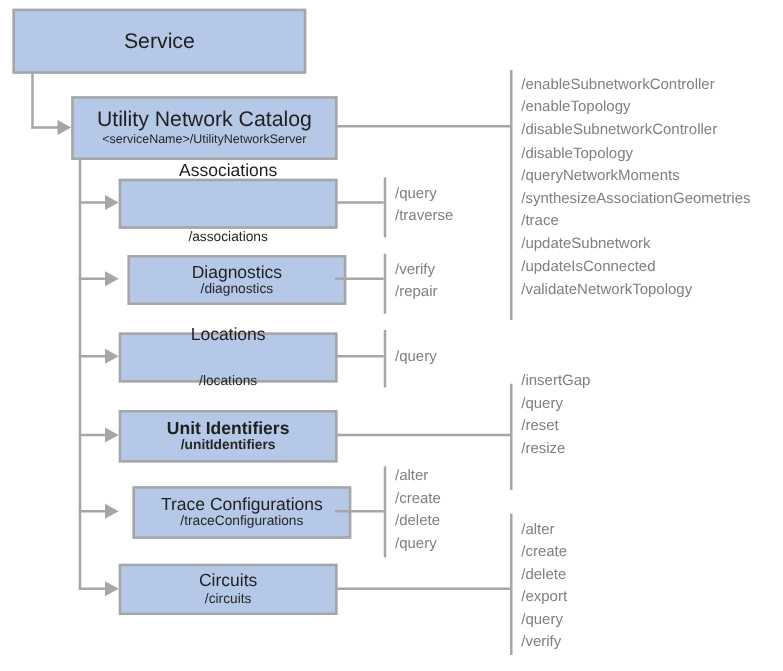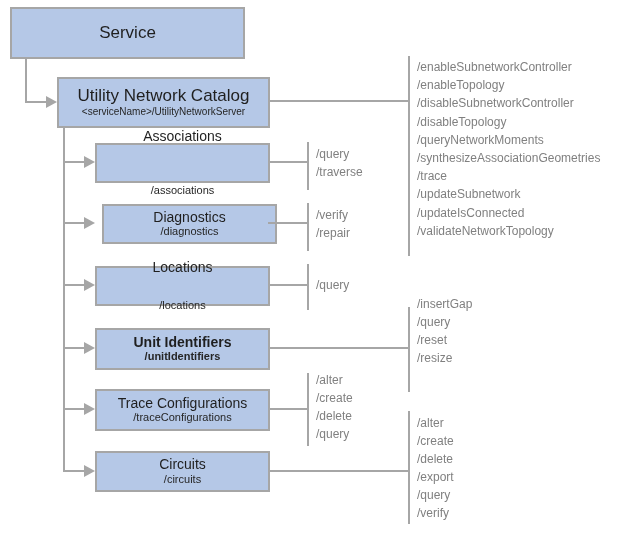--- a/index.html
+++ b/index.html
@@ -116,21 +116,21 @@
   </div>
   <div class="line" style="left:268px; top:347px; width:141px; height:2px;"></div>
   <div class="line" style="left:408px; top:307px; width:2px; height:85px;"></div>
   <div class="ops" style="left:417px; top:295px;">
     <span>/insertGap</span>
     <span>/query</span>
     <span>/reset</span>
     <span>/resize</span>
   </div>
 
-  <div class="node res" style="left:95px; top:389px; width:175px; height:42px;">
+  <div class="node res" style="left:106px; top:389px; width:175px; height:42px;">
     <div class="node-title">Trace Configurations</div>
     <div class="node-sub">/traceConfigurations</div>
   </div>
   <div class="line" style="left:268px; top:408px; width:39px; height:2px;"></div>
   <div class="line" style="left:307px; top:373px; width:2px; height:73px;"></div>
   <div class="ops" style="left:316px; top:371px;">
     <span>/alter</span>
     <span>/create</span>
     <span>/delete</span>
     <span>/query</span>

